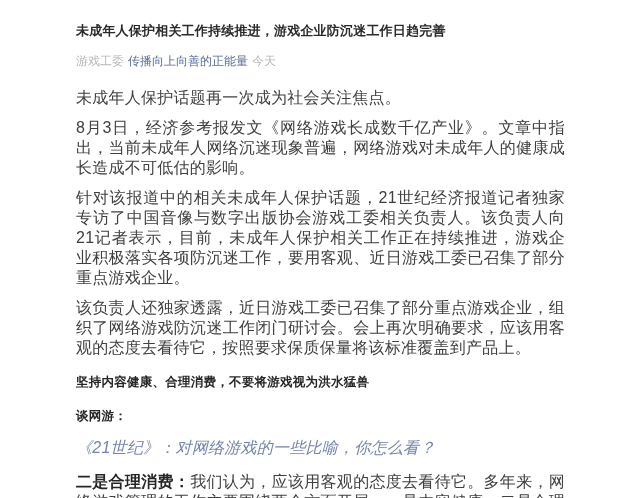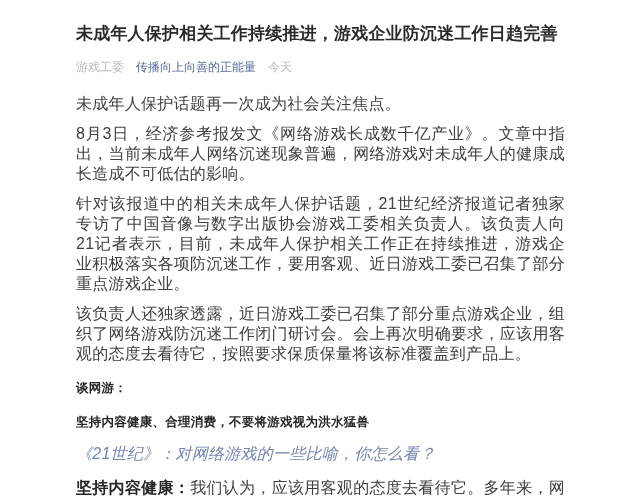--- a/index.html
+++ b/index.html
@@ -15,33 +15,33 @@
   }
   .page {
     box-sizing: border-box;
     width: 640px;
     height: 498px;
     padding: 22px 75px 0 76px;
     background: #ffffff;
   }
   .article-title {
     margin: 0;
-    font-size: 17px;
+    font-size: 13px;
     font-weight: 700;
     line-height: 1.4;
     color: #2a2a2a;
     letter-spacing: 0.2px;
   }
   .byline {
     margin-top: 13px;
     font-size: 12px;
     line-height: 17px;
     display: flex;
     align-items: center;
-    gap: 12px;
+    gap: 4px;
     white-space: nowrap;
   }
   .byline .muted {
     color: #b7b7b7;
   }
   .byline .account {
     color: #576b95;
     text-decoration: none;
     cursor: pointer;
   }
@@ -92,22 +92,22 @@
   <div class="content">
 
     <p>未成年人保护话题再一次成为社会关注焦点。</p>
 
     <p>8月3日，经济参考报发文《网络游戏长成数千亿产业》。文章中指出，当前未成年人网络沉迷现象普遍，网络游戏对未成年人的健康成长造成不可低估的影响。</p>
 
     <p>针对该报道中的相关未成年人保护话题，21世纪经济报道记者独家专访了中国音像与数字出版协会游戏工委相关负责人。该负责人向21记者表示，目前，未成年人保护相关工作正在持续推进，游戏企业积极落实各项防沉迷工作，要用客观、近日游戏工委已召集了部分重点游戏企业。</p>
 
     <p>该负责人还独家透露，近日游戏工委已召集了部分重点游戏企业，组织了网络游戏防沉迷工作闭门研讨会。会上再次明确要求，应该用客观的态度去看待它，按照要求保质保量将该标准覆盖到产品上。</p>
 
+    <p class="heading">坚持内容健康、合理消费，不要将游戏视为洪水猛兽</p>
+
     <p class="heading">谈网游：</p>
-
-    <p class="heading">坚持内容健康、合理消费，不要将游戏视为洪水猛兽</p>
 
     <p class="quote">《21世纪》：对网络游戏的一些比喻，你怎么看？</p>
 
-    <p><span class="lead">坚持内容健康：</span><span>我们认为，应该用客观的态度去看待它。多年来，网络游戏管理的工作主要围绕两个方面开展，一是内容健康，二是合理消费。主管部门在严格管理前提下，也倡导网络游戏品种多样化，强调网络游戏作品应遵循的最基本原则——传达正确的导向，注重文化内涵，传播向上向善的正能量。</span></p>
+    <p><span class="lead">二是合理消费：</span><span>我们认为，应该用客观的态度去看待它。多年来，网络游戏管理的工作主要围绕两个方面开展，一是内容健康，二是合理消费。主管部门在严格管理前提下，也倡导网络游戏品种多样化，强调网络游戏作品应遵循的最基本原则——传达正确的导向，注重文化内涵，传播向上向善的正能量。</span></p>
 
   </div>
 </div>
 
 </body></html>

